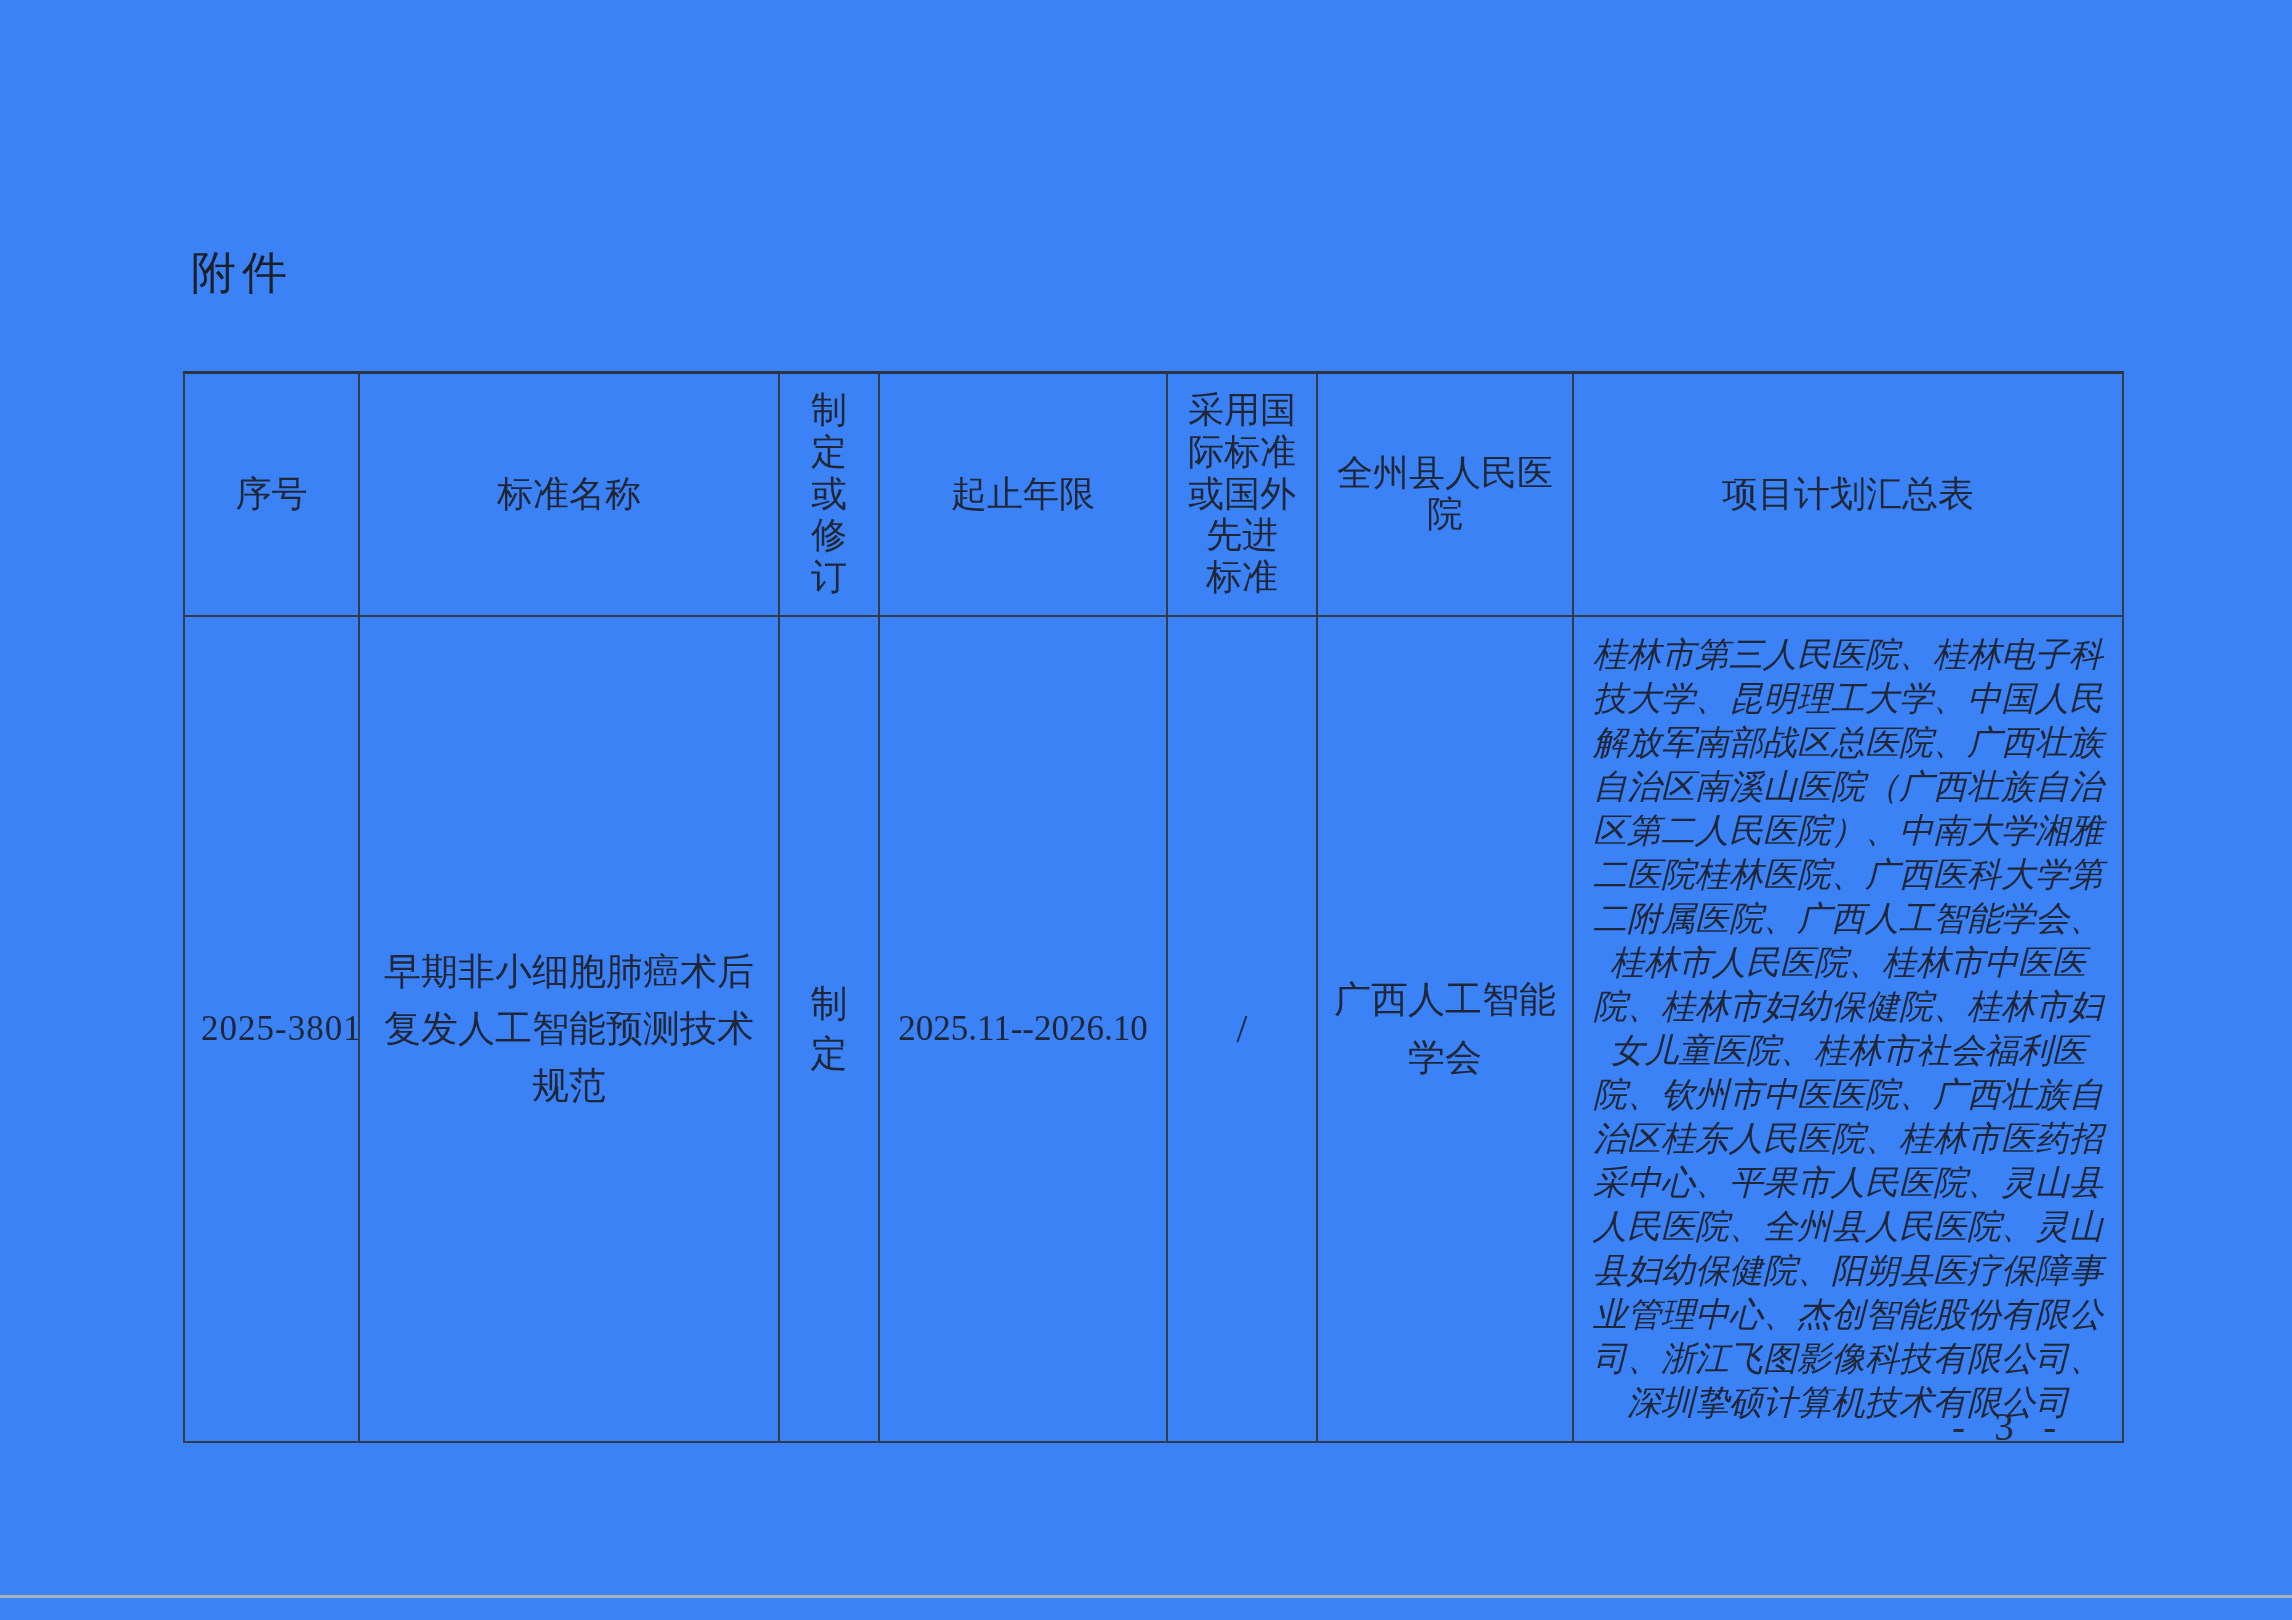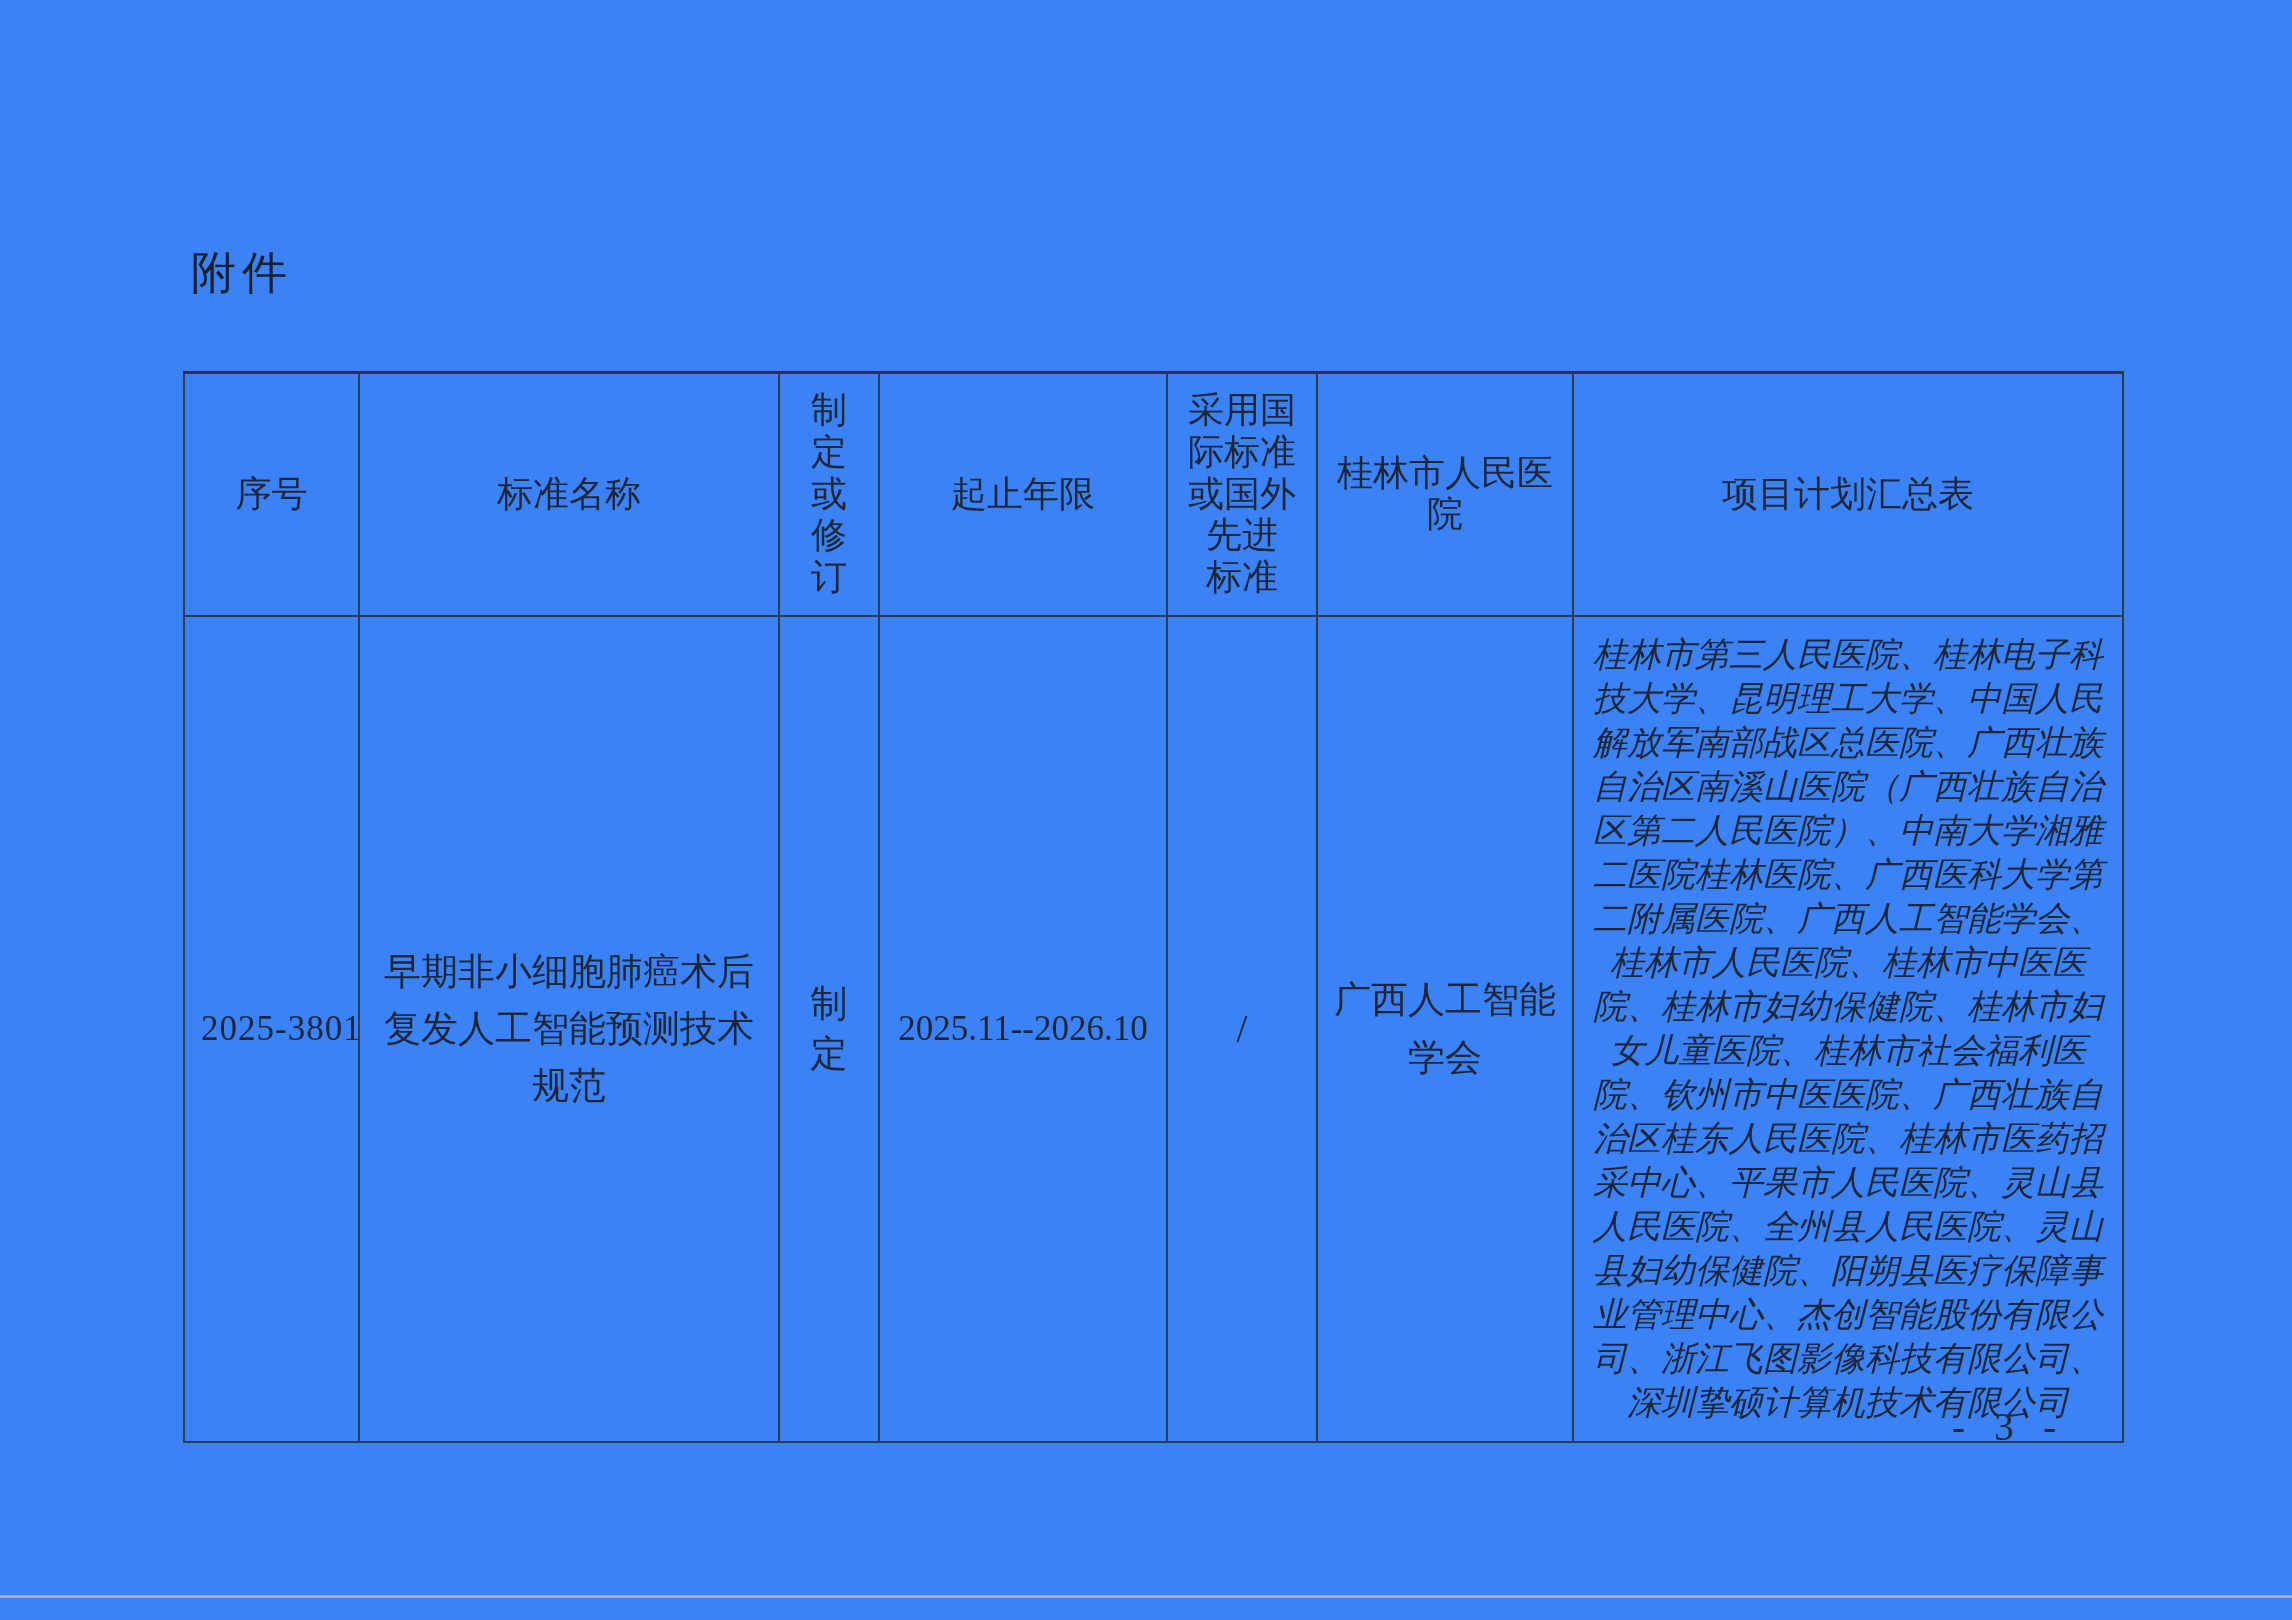--- a/index.html
+++ b/index.html
@@ -138,21 +138,21 @@
         <th class="h-cell">标准名称</th>
         <th class="h-cell">制定
 或修
 订</th>
         <th class="h-cell">起止年限</th>
         <th class="h-cell">采用国
 际标准
 或国外
 先进
 标准</th>
-        <th class="h-cell">桂林市人民医院</th>
+        <th class="h-cell">全州县人民医院</th>
         <th class="h-cell">项目计划汇总表</th>
       </tr>
     </thead>
     <tbody>
       <tr class="data-row">
         <td class="c-seq">2025-3801</td>
         <td class="c-name">早期非小细胞肺癌术后复发人工智能预测技术规范</td>
         <td class="c-type">制定</td>
         <td class="c-period">2025.11--2026.10</td>
         <td class="c-intl">/</td>

